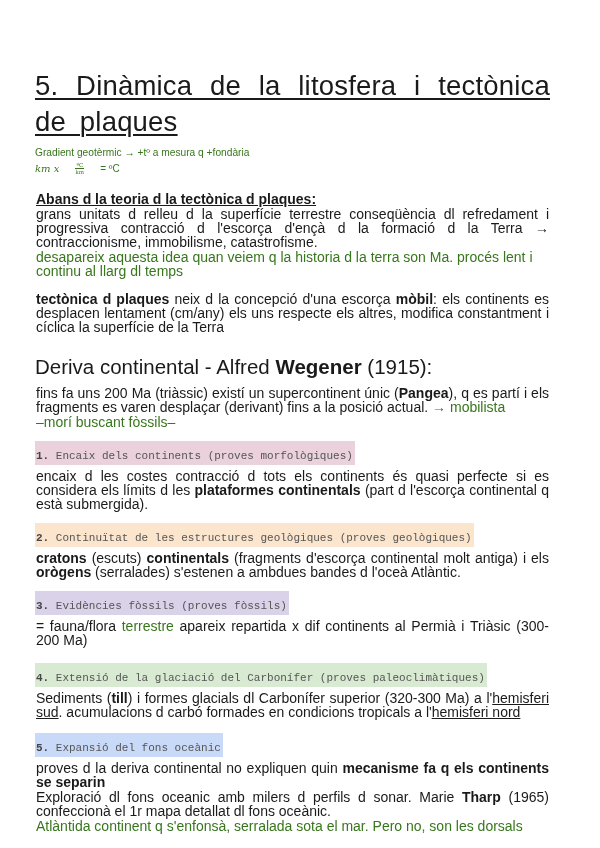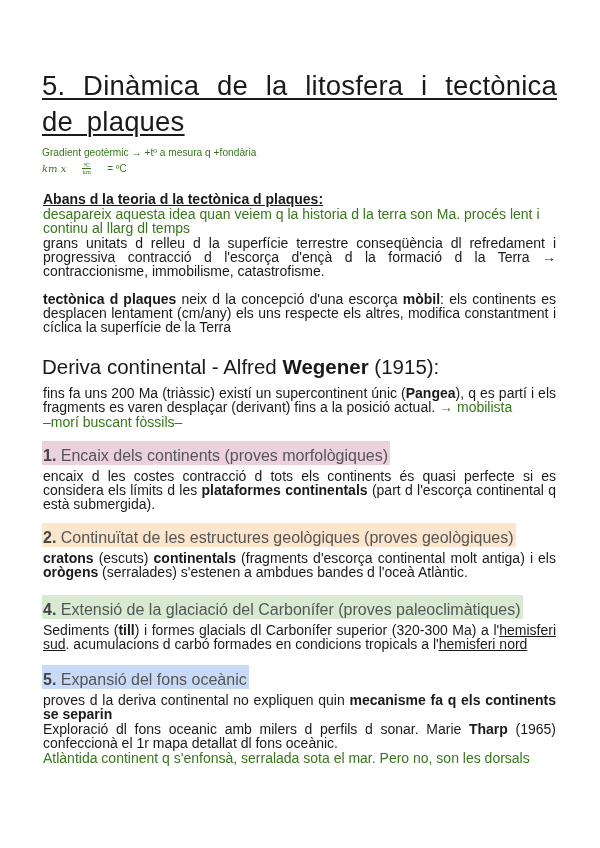--- a/index.html
+++ b/index.html
@@ -2,38 +2,39 @@
 <html><head>
   <meta charset="utf-8">
   <style>
     html, body { margin: 0; padding: 0; background: #ffffff; }
     body {
       width: 600px; height: 848px; overflow: hidden;
       font-family: "Liberation Sans", "DejaVu Sans", sans-serif;
       color: #1a1a1a;
       position: relative;
     }
-    .page { position: absolute; left: 42px; top: 68px; width: 515px; }
+    .page { position: absolute; left: 35px; top: 68px; width: 515px; }
     .title {
       font-size: 27.5px; line-height: 36px; font-weight: normal;
       text-decoration: underline; text-underline-offset: 3px; text-decoration-thickness: 1.5px;
       text-align: justify; text-align-last: left;
       margin: 0; letter-spacing: 0.2px;
       word-spacing: 6px;
     }
     .green { color: #38761d; }
     .small { font-size: 10.2px; line-height: 13.5px; }
     .p { margin: 1px; font-size: 14px; line-height: 14px; text-align: justify; }
     .formula { font-family: "DejaVu Serif", serif; font-style: italic; font-size: 10px; display: flex; align-items: center; gap: 16px; height: 18px; }
     .frac { display: inline-flex; flex-direction: column; align-items: center; font-size: 5.5px; line-height: 6px; font-style: normal; }
     .frac .num { border-bottom: 0.8px solid #38761d; padding: 0 1px; }
     .heading2 { font-size: 20.5px; line-height: 26px; margin: 0; font-weight: normal; }
     .sec-h {
-      display: inline-block; font-size: 16px; line-height: 18px; padding: 6px 2px 0 1px;
+      display: inline-block; font-size: 11px; line-height: 18px; padding: 6px 2px 0 1px;
       color: #555555;
+      font-family: Liberation Mono, monospace;
     }
     .sec-h b { color: #444444; }
     .hl-pink { background: #ead1dc; }
     .hl-orange { background: #fce5cd; }
     .hl-purple { background: #d9d2e9; }
     .hl-green { background: #d9ead3; }
     .hl-blue { background: #c9daf8; }
     .u { text-decoration: underline; }
     b { font-weight: bold; }
   </style>
@@ -49,22 +50,22 @@
     <span>km x</span>
     <span class="frac">
       <span class="num">ºC</span>
       <span>km</span>
     </span>
     <span style="font-style:normal;font-family:'Liberation Sans',sans-serif;">= ºC</span>
   </div>
 
   <div style="margin-top:14px;">
     <p class="p" style="font-weight:bold;text-decoration:underline;">Abans d la teoria d la tectònica d plaques:</p>
+    <p class="p">grans unitats d relleu d la superfície terrestre conseqüència dl refredament i progressiva contracció d l'escorça d'ençà d la formació d la Terra → contraccionisme, immobilisme, catastrofisme.</p>
     <p class="p green" style="text-align:left;">desapareix aquesta idea quan veiem q la historia d la terra son Ma. procés lent i continu al llarg dl temps</p>
-    <p class="p">grans unitats d relleu d la superfície terrestre conseqüència dl refredament i progressiva contracció d l'escorça d'ençà d la formació d la Terra → contraccionisme, immobilisme, catastrofisme.</p>
   </div>
 
   <p class="p" style="margin-top:14px;">
     <b>tectònica d plaques</b><span> neix d la concepció d'una escorça </span><b>mòbil</b><span>: els continents es desplacen lentament (cm/any) els uns respecte els altres, modifica constantment i cíclica la superfície de la Terra</span>
   </p>
 
   <h2 class="heading2" style="margin-top:20px;">
     <span>Deriva continental - Alfred </span><b>Wegener</b><span> (1915):</span>
   </h2>
   <p class="p" style="margin-top:6px;">
@@ -79,20 +80,26 @@
     </p>
   </div>
 
   <div style="margin-top:12px;">
     <span class="sec-h hl-orange"><b>2.</b><span> Continuïtat de les estructures geològiques (proves geològiques)</span></span>
     <p class="p" style="margin-top:4px;">
       <b>cratons</b><span> (escuts) </span><b>continentals</b><span> (fragments d'escorça continental molt antiga) i els </span><b>orògens</b><span> (serralades) s'estenen a ambdues bandes d l'oceà Atlàntic.</span>
     </p>
   </div>
 
+  <div style="margin-top:12px;">
+    <span class="sec-h hl-purple"><b>3.</b><span> Evidències fòssils (proves fòssils)</span></span>
+    <p class="p" style="margin-top:4px;">
+      <span>= fauna/flora </span><span class="green">terrestre</span><span> apareix repartida x dif continents al Permià i Triàsic (300-200 Ma)</span>
+    </p>
+  </div>
 
   <div style="margin-top:16px;">
     <span class="sec-h hl-green"><b>4.</b><span> Extensió de la glaciació del Carbonífer (proves paleoclimàtiques)</span></span>
     <p class="p" style="margin-top:4px;">
       <span>Sediments (</span><b>till</b><span>) i formes glacials dl Carbonífer superior (320-300 Ma) a l'</span><span class="u">hemisferi sud</span><span>.  acumulacions d carbó formades en condicions tropicals a l'</span><span class="u">hemisferi nord</span>
     </p>
   </div>
 
   <div style="margin-top:14px;">
     <span class="sec-h hl-blue"><b>5.</b><span> Expansió del fons oceànic</span></span>

